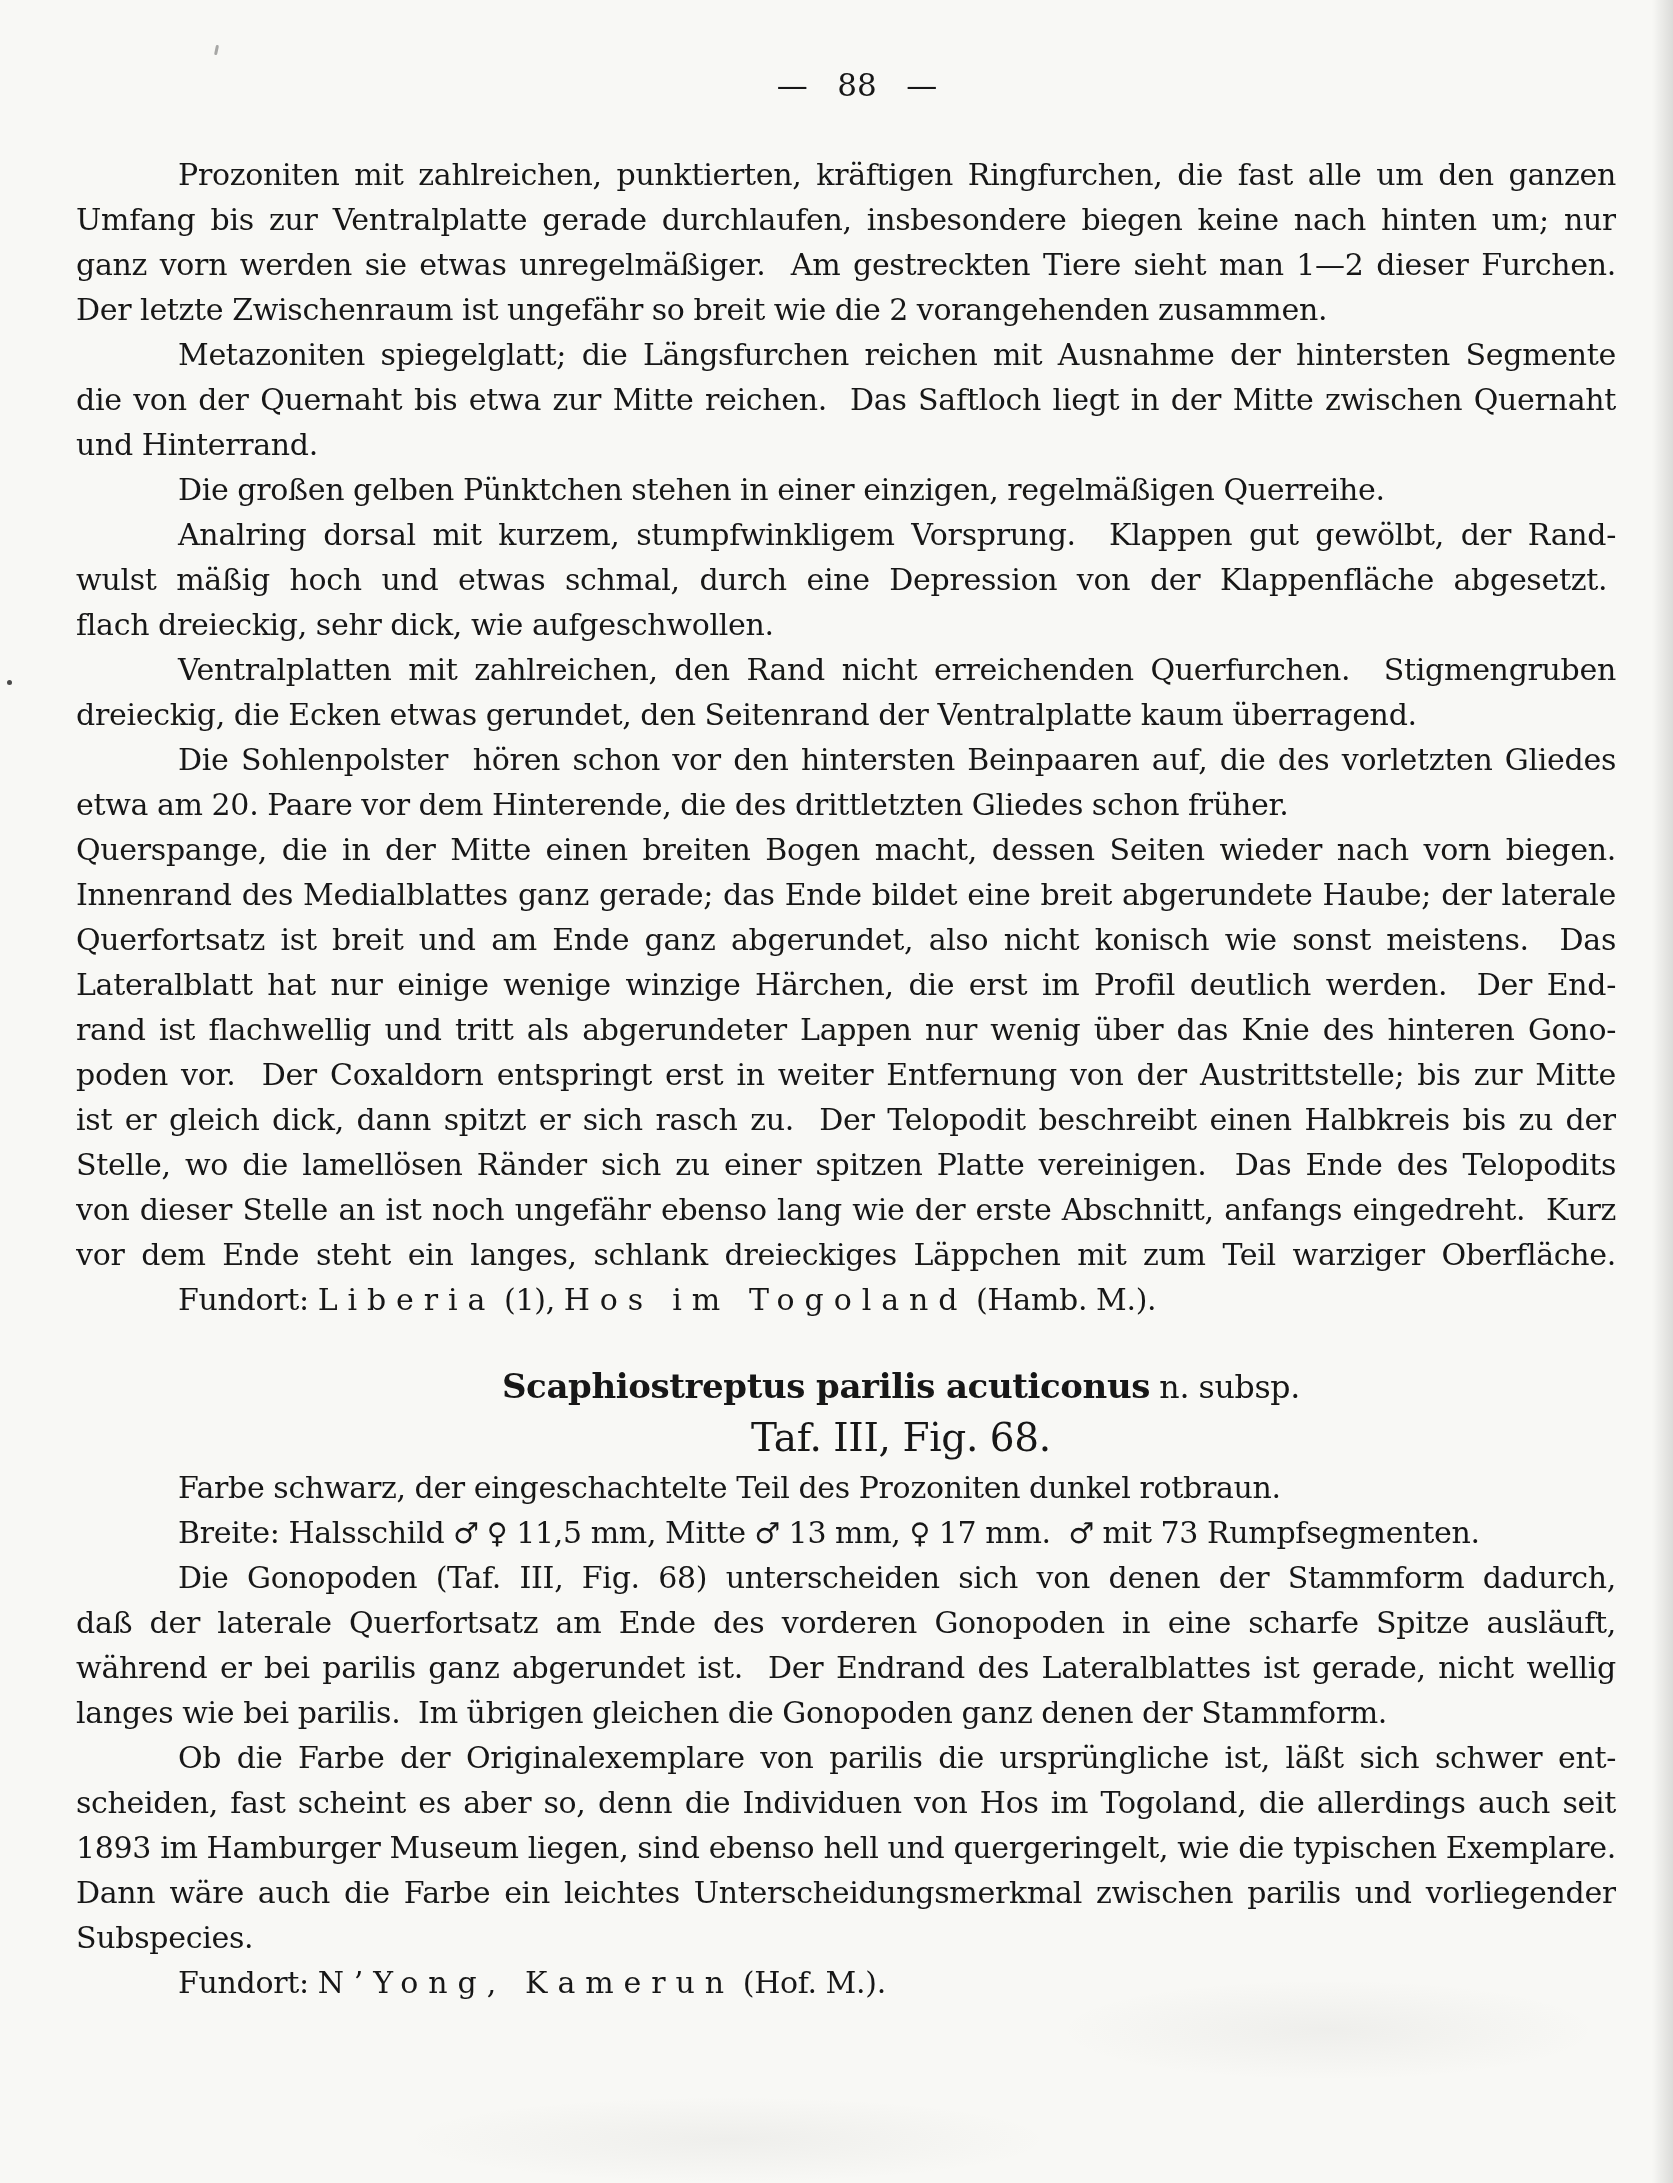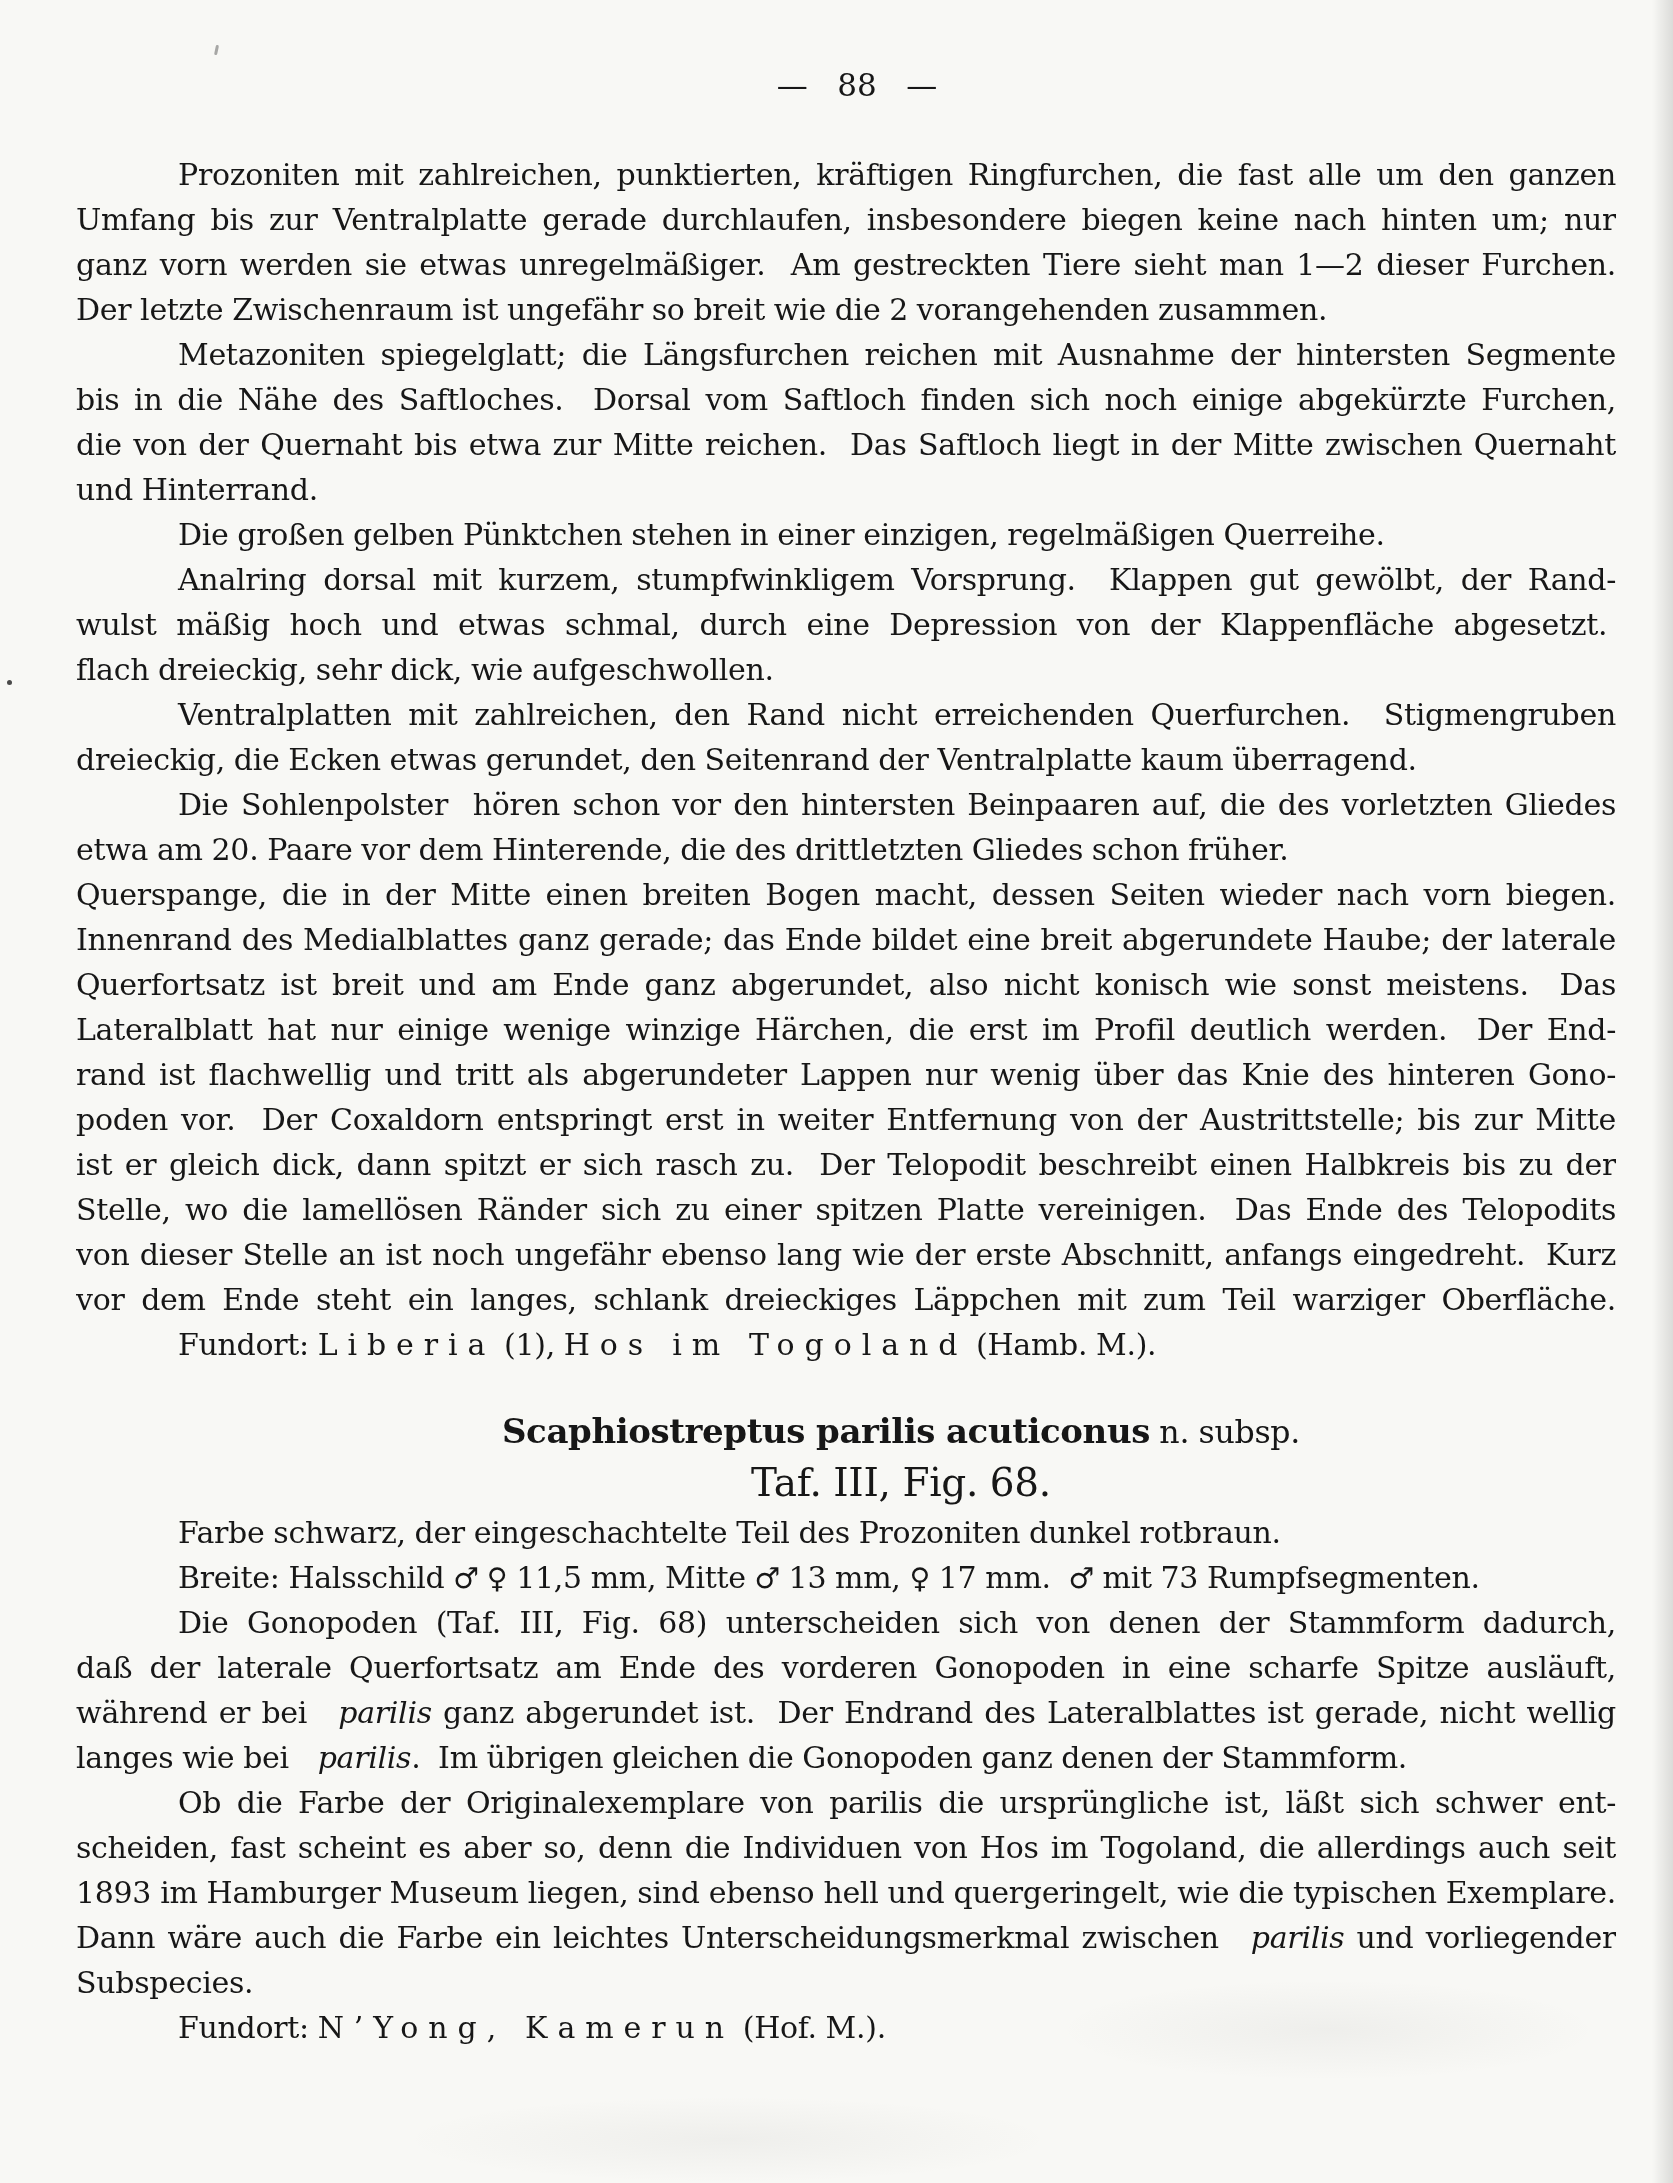--- a/index.html
+++ b/index.html
@@ -27,21 +27,21 @@
   .textblock{margin:45px 58px 0 76px;}
   .line{
     margin:0;height:45px;line-height:45px;font-size:30px;
     letter-spacing:-0.3px;word-spacing:-0.4px;overflow:hidden;
     white-space:normal;
   }
   .just{text-align:justify;text-align-last:justify;}
   .ind{padding-left:102px;}
   .seg-b{font-weight:bold;letter-spacing:-0.4px;}
   .seg-rm{font-weight:normal;font-size:0.93em;}
-  .seg-i{font-style:italic;margin-left:20px;}
+  .seg-i{}
   .seg-sp{letter-spacing:0.33em;}
   .seg-sym{font-family:"DejaVu Sans","Liberation Sans",sans-serif;font-size:0.95em;}
   .line.head{
     height:52px;line-height:52px;font-size:34px;
     text-align:right;text-align-last:center;padding:0;margin-top:38px;
     transform:translateX(55px);
   }
   .line.subhead{
     height:51px;line-height:51px;font-size:39px;
     text-align-last:center;padding:0;
@@ -59,21 +59,20 @@
 <div class="paper-edge"></div>
 
 <p class="pageno">—&nbsp;&nbsp;&nbsp;88&nbsp;&nbsp;&nbsp;—</p>
 
 <div class="textblock">
     <p class="line just ind"><span>Prozoniten mit zahlreichen, punktierten, kräftigen Ringfurchen, die fast alle um den ganzen</span></p>
     <p class="line just"><span>Umfang bis zur Ventralplatte gerade durchlaufen, insbesondere biegen keine nach hinten um; nur</span></p>
     <p class="line just"><span>ganz vorn werden sie etwas unregelmäßiger.&nbsp; Am gestreckten Tiere sieht man 1—2 dieser Furchen.</span></p>
     <p class="line"><span>Der letzte Zwischenraum ist ungefähr so breit wie die 2 vorangehenden zusammen.</span></p>
     <p class="line just ind"><span>Metazoniten spiegelglatt; die Längsfurchen reichen mit Ausnahme der hintersten Segmente</span></p>
-    <p class="line just"><span>bis in die Nähe des Saftloches.&nbsp; Dorsal vom Saftloch finden sich noch einige abgekürzte Furchen,</span></p>
     <p class="line just"><span>die von der Quernaht bis etwa zur Mitte reichen.&nbsp; Das Saftloch liegt in der Mitte zwischen Quernaht</span></p>
     <p class="line"><span>und Hinterrand.</span></p>
     <p class="line ind"><span>Die großen gelben Pünktchen stehen in einer einzigen, regelmäßigen Querreihe.</span></p>
     <p class="line just ind"><span>Analring dorsal mit kurzem, stumpfwinkligem Vorsprung.&nbsp; Klappen gut gewölbt, der Rand-</span></p>
     <p class="line just"><span>wulst mäßig hoch und etwas schmal, durch eine Depression von der Klappenfläche abgesetzt.&nbsp; Schuppe</span></p>
     <p class="line"><span>flach dreieckig, sehr dick, wie aufgeschwollen.</span></p>
     <p class="line just ind"><span>Ventralplatten mit zahlreichen, den Rand nicht erreichenden Querfurchen.&nbsp; Stigmengruben</span></p>
     <p class="line"><span>dreieckig, die Ecken etwas gerundet, den Seitenrand der Ventralplatte kaum überragend.</span></p>
     <p class="line just ind"><span>Die Sohlenpolster&nbsp; hören schon vor den hintersten Beinpaaren auf, die des vorletzten Gliedes</span></p>
     <p class="line"><span>etwa am 20. Paare vor dem Hinterende, die des drittletzten Gliedes schon früher.</span></p>

